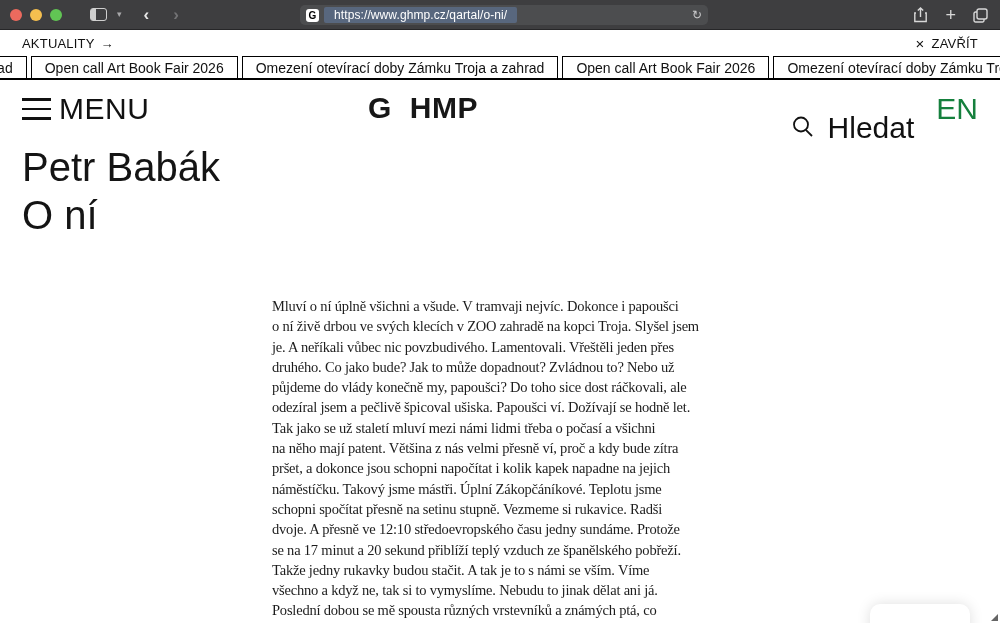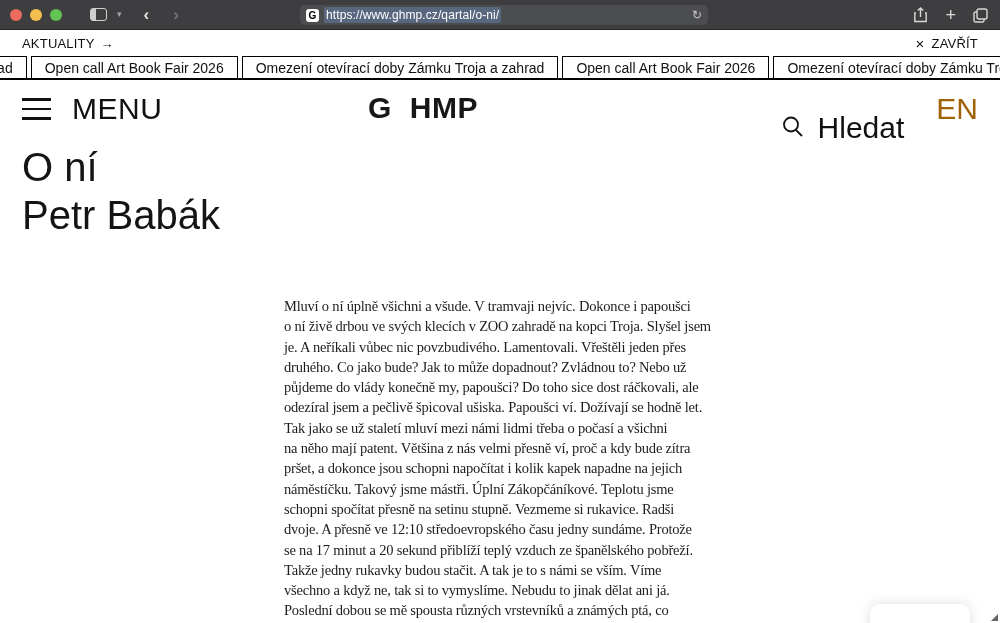--- a/index.html
+++ b/index.html
@@ -22,21 +22,21 @@
   .urlbar {
     position:absolute; left:300px; top:5px; width:408px; height:20px;
     background:#4c4d4f; border-radius:5px; display:flex; align-items:center; padding:0 6px;
   }
   .favicon {
     width:13px; height:13px; background:#fff; border-radius:3px; color:#000;
     font-size:10px; font-weight:bold; display:flex; align-items:center; justify-content:center; flex:0 0 auto;
   }
   .url-text {
     margin-left:5px; font-size:12px; color:#fff; letter-spacing:.1px;
-    background:rgba(105,135,185,.45); border-radius:2px; padding:1px 2px; white-space:nowrap;
+    background:rgba(105,135,185,.45); border-radius:2px; padding:1px 10px; white-space:nowrap;
   }
   .reload { margin-left:auto; color:#c9c9cb; font-size:12px; line-height:1; }
   .chrome-icons-right { position:absolute; right:12px; top:0; height:30px; display:flex; align-items:center; gap:17px; color:#d8d8d8; }
   .cicon svg { display:block; }
 
   
   .notice {
     height:26px; background:#fff; display:flex; align-items:center;
     padding:0 22px; font-size:13px; color:#111; letter-spacing:.2px;
   }
@@ -51,35 +51,35 @@
   }
   .ticker-item {
     border:1.5px solid #000; border-bottom:none; background:#fff;
     font-size:14px; color:#111; display:flex; align-items:center;
     padding:0 13px; white-space:nowrap; flex:0 0 auto; cursor:pointer;
   }
   .ticker-item.partial { margin-left:-290px; }
 
   
   .site-header { position:relative; height:44px; margin-top:7px; padding:0 22px; display:flex; align-items:center; }
-  .menu-group { display:flex; align-items:center; gap:21px; cursor:pointer; }
+  .menu-group { display:flex; align-items:center; gap:8px; cursor:pointer; }
   .burger { width:29px; display:flex; flex-direction:column; gap:7px; }
   .burger span { display:block; height:2.5px; background:#111; }
   .menu-label { font-size:30px; color:#111; letter-spacing:.5px; }
   .logo { position:absolute; left:368px; top:4px; display:flex; gap:18px; cursor:pointer; }
   .logo span { font-size:30px; font-weight:bold; color:#171717; letter-spacing:.5px; }
   .header-right { margin-left:auto; display:flex; align-items:center; gap:20px; }
   .search-group { display:flex; align-items:center; gap:14px; cursor:pointer;margin-top:38px; }
   .search-label { font-size:30px; color:#111; }
-  .lang { font-size:30px; color:#a16207; margin-left:12px; cursor:pointer; }
+  .lang { font-size:30px; color:#15803d; margin-left:2px; cursor:pointer; }
 
   
   .article-title { margin:12px 0 0 22px; font-size:40px; line-height:48px; font-weight:400; color:#141414; }
   .article-body {
-    position:absolute; left:284px; top:296px;
+    position:absolute; left:272px; top:296px;
     font-family:"Liberation Serif", serif; font-size:14.5px; line-height:20.3px;
     letter-spacing:-.2px; color:#1c1c1c; white-space:pre;
   }
 
   
   .widget-peek {
     position:absolute; left:870px; top:604px; width:100px; height:40px;
     background:#fff; border-radius:10px 10px 0 0; box-shadow:0 0 14px rgba(0,0,0,.13);
   }
   .corner-mark { position:absolute; right:2px; bottom:2px; width:0; height:0;
@@ -162,22 +162,22 @@
             <path d="M14.8 14.8L21 21"></path>
         </svg>
       </span>
       <span class="search-label">Hledat</span>
     </div>
     <div class="lang">EN</div>
   </div>
 </div>
 
 <h1 class="article-title">
+  <div>Petr Babák</div>
   <div>O ní</div>
-  <div>Petr Babák</div>
 </h1>
 
 <div class="article-body">Mluví o ní úplně všichni a všude. V tramvaji nejvíc. Dokonce i papoušci
 o ní živě drbou ve svých klecích v ZOO zahradě na kopci Troja. Slyšel jsem
 je. A neříkali vůbec nic povzbudivého. Lamentovali. Vřeštěli jeden přes
 druhého. Co jako bude? Jak to může dopadnout? Zvládnou to? Nebo už
 půjdeme do vlády konečně my, papoušci? Do toho sice dost ráčkovali, ale
 odezíral jsem a pečlivě špicoval ušiska. Papoušci ví. Dožívají se hodně let.
 Tak jako se už staletí mluví mezi námi lidmi třeba o počasí a všichni
 na něho mají patent. Většina z nás velmi přesně ví, proč a kdy bude zítra

